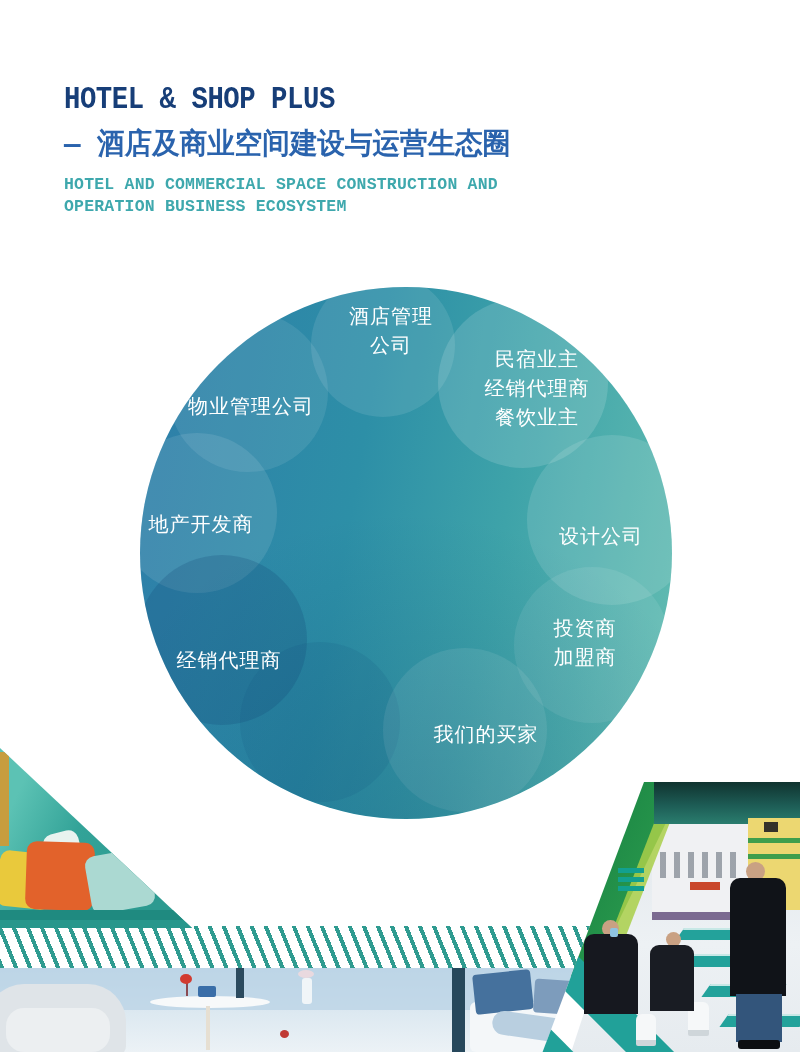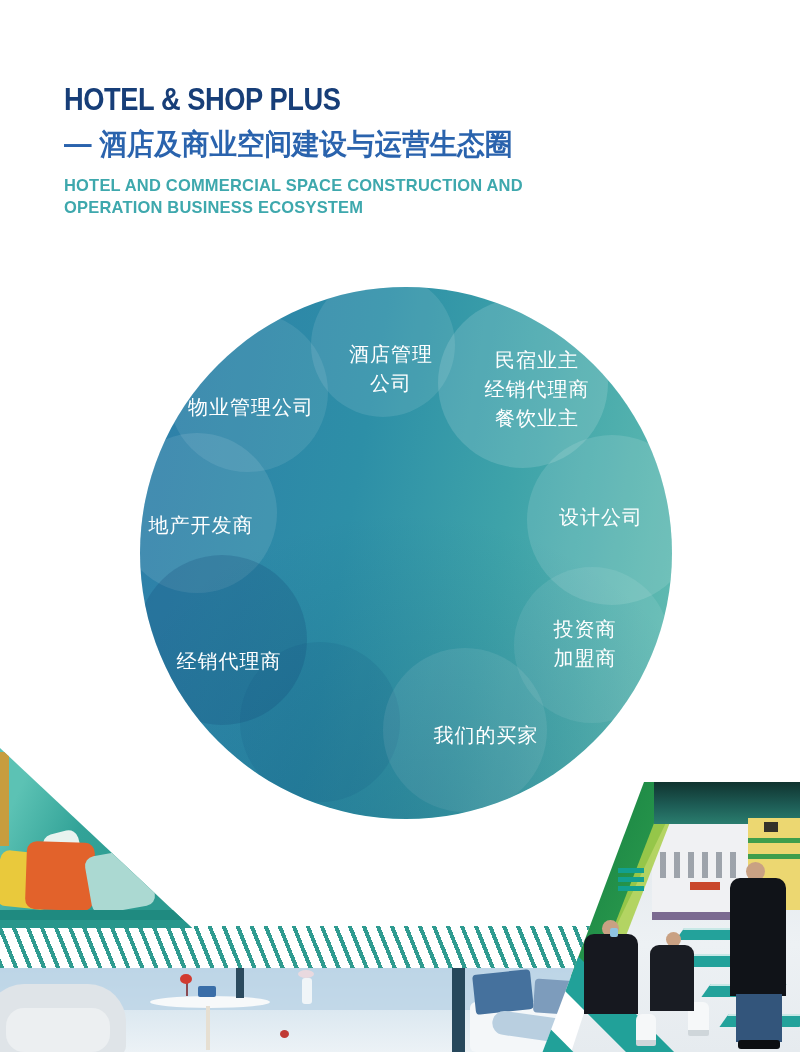--- a/index.html
+++ b/index.html
@@ -1,17 +1,17 @@
 <!DOCTYPE html>
 <html><head>
 <meta charset="utf-8">
 <style>
   html,body{margin:0;padding:0;background:#fff;}
   .page{position:relative;width:800px;height:1052px;background:#ffffff;overflow:hidden;
-        font-family:Liberation Sans, sans-serif;}
+        font-family:Liberation Mono, monospace;}
 
   
   .header{position:absolute;left:64px;top:82px;z-index:9;}
   .title{font-size:31px;font-weight:700;color:#173E78;letter-spacing:-0.5px;
          transform:scaleX(0.88);transform-origin:left center;margin:0;white-space:nowrap;}
   .sub-cn{font-size:29px;font-weight:700;color:#2A63AD;margin-top:7px;
           transform:scaleX(0.95);transform-origin:left center;white-space:nowrap;}
   .sub-en{font-size:17px;font-weight:600;color:#3EA8AD;letter-spacing:0.2px;line-height:1.28;
           margin-top:0;transform:scaleX(0.97);transform-origin:left center;white-space:nowrap;}
   .sub-en.first{margin-top:10px;}
@@ -33,25 +33,25 @@
   .shade{position:absolute;inset:0;border-radius:50%;
          background:radial-gradient(circle at 50% 108%,rgba(8,70,112,0.30) 0%,rgba(8,70,112,0) 55%);}
   .hole{position:absolute;left:135px;top:135px;width:262px;height:262px;border-radius:50%;
         background:#ffffff;display:flex;align-items:center;justify-content:center;}
   .center-label{color:#2AA3A6;font-size:25px;letter-spacing:3px;font-weight:500;white-space:nowrap;}
 
   
   .seg{position:absolute;z-index:6;color:#ffffff;font-size:20px;font-weight:500;
        letter-spacing:1px;line-height:1.45;text-align:center;white-space:pre-line;
        transform:translate(-50%,-50%);}
-  .seg0{left:391px;top:369px;}
+  .seg0{left:391px;top:332px;}
   .seg1{left:537px;top:389px;}
   .seg2{left:251px;top:407px;}
   .seg3{left:201px;top:525px;}
-  .seg4{left:601px;top:517px;}
+  .seg4{left:601px;top:537px;}
   .seg5{left:229px;top:661px;}
   .seg6{left:585px;top:644px;text-align:center;}
   .seg7{left:337px;top:757px;}
   .seg8{left:486px;top:735px;}
 
   
   .stripes{position:absolute;left:0;top:926px;width:800px;height:42px;z-index:1;
            background:repeating-linear-gradient(68deg,#2F9B90 0 4px,rgba(0,0,0,0) 4px 13px);}
 
   

